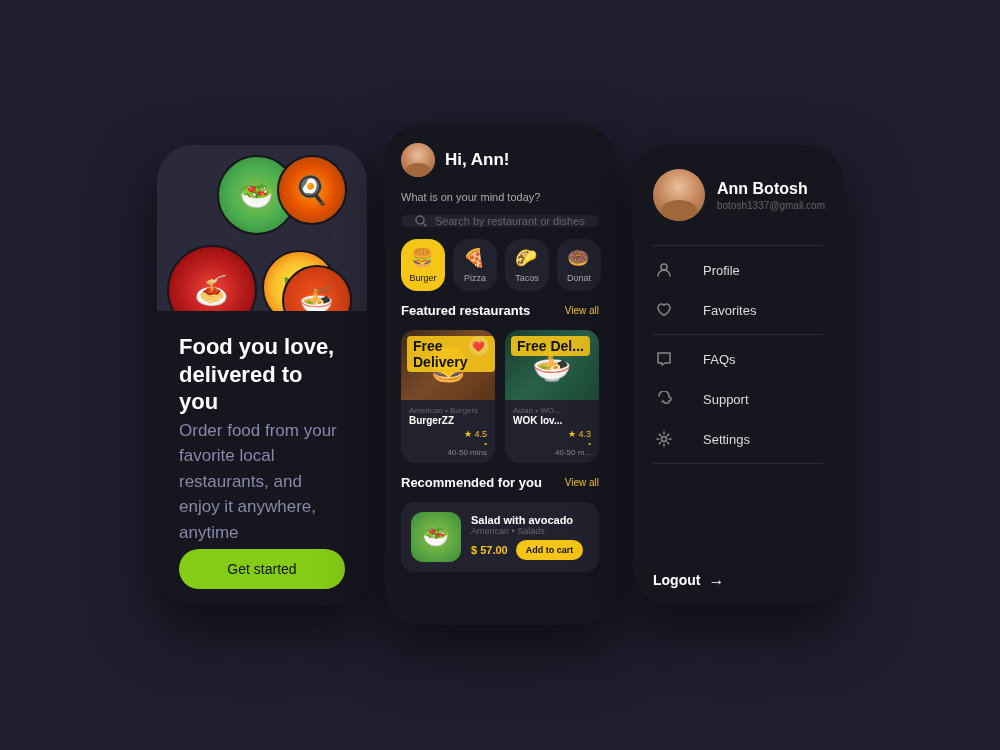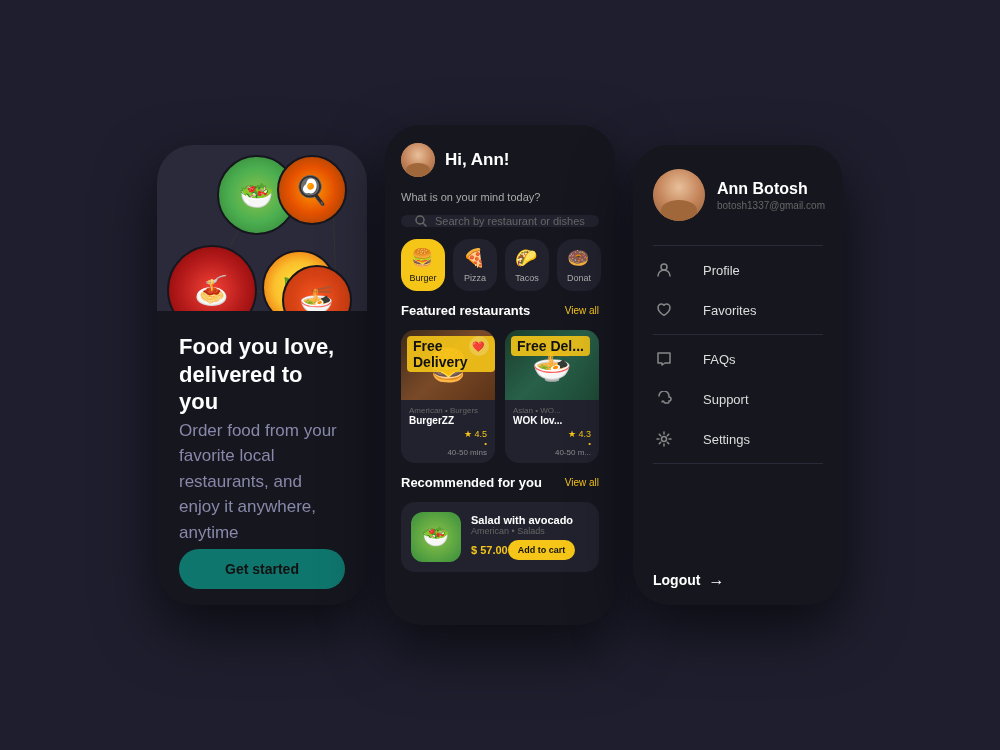--- a/index.html
+++ b/index.html
@@ -78,27 +78,27 @@
       line-height: 1.25;
       margin-bottom: 2px;
     }
     .splash-subtitle {
       color: #8888aa;
       font-size: 17px;
       line-height: 1.5;
       margin-bottom: 4px;
     }
     .btn-get-started {
-      background: #0f766e;
+      background: #84cc16;
       color: #111;
       border: none;
       border-radius: 28px;
       padding: 12px;
       font-size: 14px;
-      font-weight: 700;
+      font-weight: 400;
       cursor: pointer;
       width: 100%;
       text-align: center;
     }
 
     
     .home-screen {
       width: 100%; height: 100%;
       padding: 18px 16px;
       overflow: hidden;
@@ -206,21 +206,21 @@
     }
     .rec-img {
       width: 50px; height: 50px; border-radius: 12px;
       background: radial-gradient(circle, #8bc34a, #388e3c);
       display: flex; align-items: center; justify-content: center;
       font-size: 22px; flex-shrink: 0; overflow: hidden;
     }
     .rec-details { flex: 1; min-width: 0; }
     .rec-name { color: #fff; font-size: 11px; font-weight: 700; }
     .rec-cuisine { color: #666; font-size: 9px; }
-    .rec-bottom { display: flex; align-items: center; margin-top: 4px; }
+    .rec-bottom { display: flex; align-items: center; gap: 8px; margin-top: 4px; }
     .rec-price { color: #f5c518; font-size: 11px; font-weight: 700; }
     .add-to-cart-btn {
       background: #f5c518;
       color: #111;
       border: none;
       border-radius: 16px;
       padding: 5px 10px;
       font-size: 9px; font-weight: 700;
       cursor: pointer;
     }

